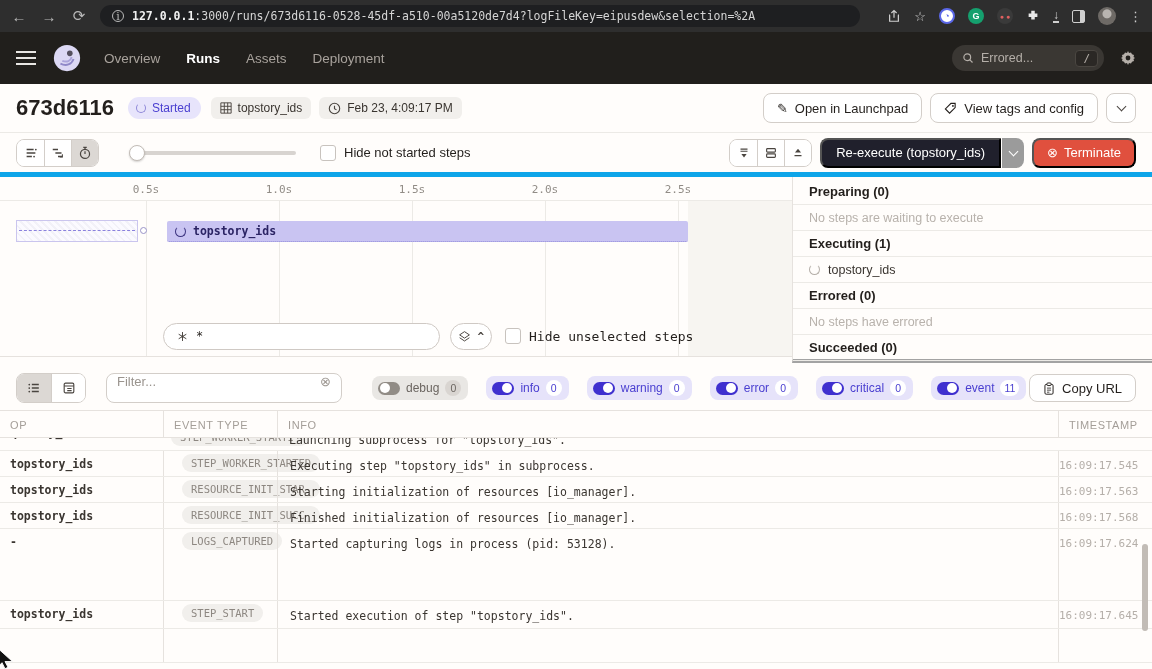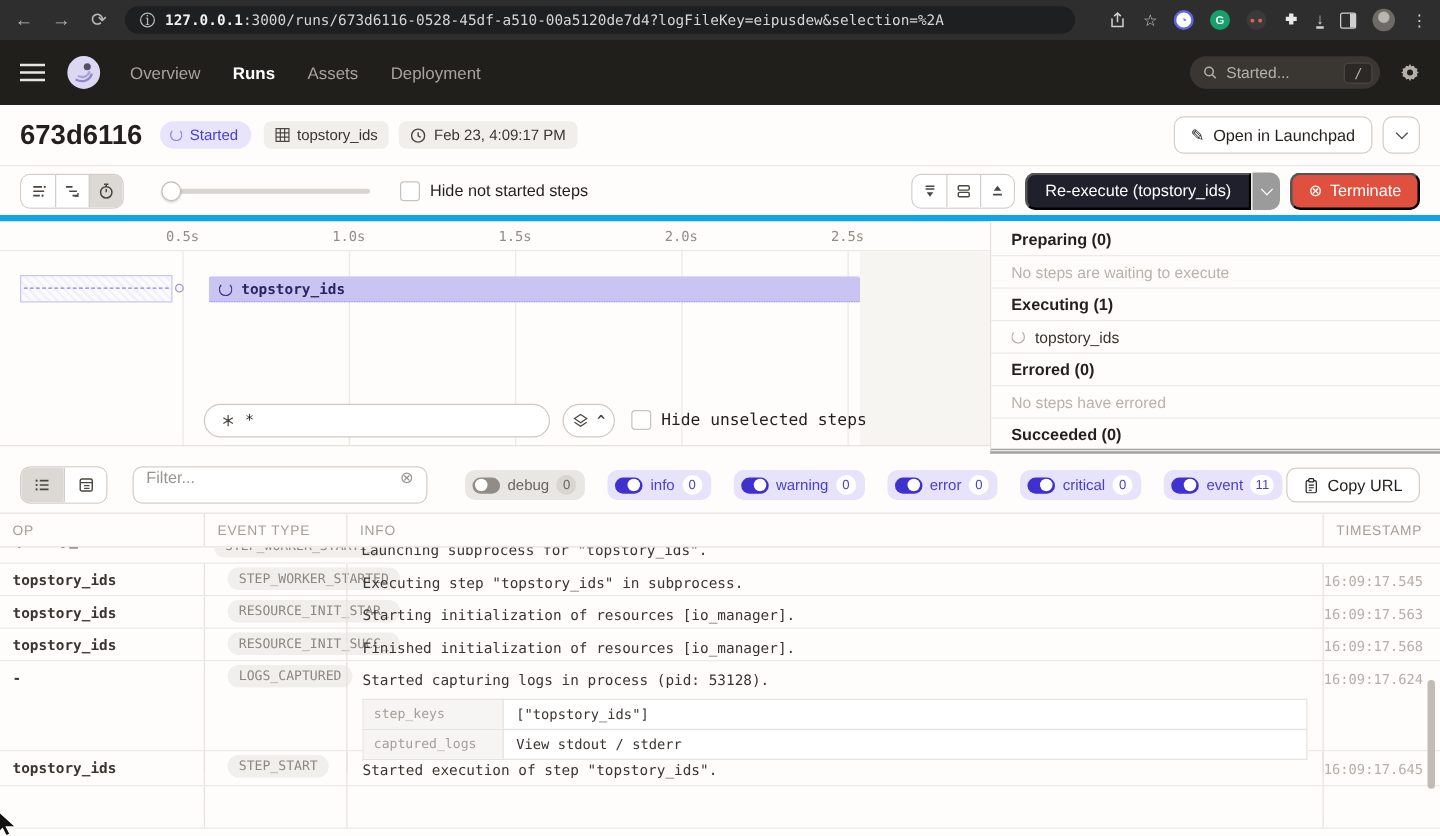--- a/index.html
+++ b/index.html
@@ -212,21 +212,21 @@
     </svg>
     <a href="#">Overview</a>
     <a href="#" class="active">Runs</a>
     <a href="#">Assets</a>
     <a href="#">Deployment</a>
     <div class="searchpill">
       <svg width="12" height="12" viewBox="0 0 16 16">
           <circle cx="7" cy="7" r="4.5" fill="none" stroke="#b5afa9" stroke-width="1.6"></circle>
           <path d="m10.5 10.5 3.5 3.5" stroke="#b5afa9" stroke-width="1.6"></path>
         </svg>
-      <span class="ph">Started...</span>
+      <span class="ph">Errored...</span>
       <span class="slash mono">/</span>
     </div>
     <svg class="gear" width="16" height="16" viewBox="0 0 16 16">
         <path d="M8 1l1 2 2-.5 1 1.8 2 .7-.5 2L15 8l-1.5 1 .5 2-2 .7-1 1.8-2-.5-1 2-1-2-2 .5-1-1.8-2-.7.5-2L1 8l1.5-1-.5-2 2-.7 1-1.8 2 .5z" fill="#b5afa9"></path>
         <circle cx="8" cy="8" r="2.4" fill="#211f1c"></circle>
       </svg>
   </div>
 
   <div class="runhdr">
     <span class="runid">673d6116</span>
@@ -244,20 +244,27 @@
       <svg width="13" height="13" viewBox="0 0 14 14">
           <circle cx="7" cy="7" r="5.6" fill="none" stroke="#4a4540" stroke-width="1.2"></circle>
           <path d="M7 4v3.2l2.2 1.3" fill="none" stroke="#4a4540" stroke-width="1.2"></path>
         </svg>
       <span>Feb 23, 4:09:17 PM</span>
     </span>
     <div class="hdr-actions">
       <button class="obtn">
         <span>✎</span>
         <span>Open in Launchpad</span>
+      </button>
+      <button class="obtn">
+        <svg width="13" height="13" viewBox="0 0 14 14">
+            <path d="M7.5 1.5H12v4.5L6 12 1.5 7.5z" fill="none" stroke="#231f1c" stroke-width="1.2"></path>
+            <circle cx="9.6" cy="4.2" r="1" fill="#231f1c"></circle>
+          </svg>
+        <span>View tags and config</span>
       </button>
       <button class="obtn sq">
           <span class="chev"></span>
         </button>
     </div>
   </div>
 
   <div class="gtoolbar">
     <div class="seg">
       <span class="sbtn">
@@ -493,30 +500,20 @@
         <span class="c bl" style="padding-top:0;"><span class="evpill mono">RESOURCE_INIT_SUCC_</span></span>
         <span class="c bl infoc mono">Finished initialization of resources [io_manager].</span>
         <span class="c bl tsc mono">16:09:17.568</span>
       </div>
 
       <div class="lgrid lrow" style="height:72px;">
         <span class="c opc mono">-</span>
         <span class="c bl" style="padding-top:0;"><span class="evpill mono">LOGS_CAPTURED</span></span>
         <span class="c bl infoc mono">
           <span>Started capturing logs in process (pid: 53128).</span>
-          <div class="metatable">
-            <div class="mrow">
-              <span class="mkey mono">step_keys</span>
-              <span class="mval mono">["topstory_ids"]</span>
-            </div>
-            <div class="mrow">
-              <span class="mkey mono">captured_logs</span>
-              <span class="mval mono">View stdout / stderr</span>
-            </div>
-          </div>
         </span>
         <span class="c bl tsc mono">16:09:17.624</span>
       </div>
 
       <div class="lgrid lrow" style="height:28px;">
         <span class="c opc mono">topstory_ids</span>
         <span class="c bl" style="padding-top:0;"><span class="evpill mono">STEP_START</span></span>
         <span class="c bl infoc mono">Started execution of step "topstory_ids".</span>
         <span class="c bl tsc mono">16:09:17.645</span>
       </div>

